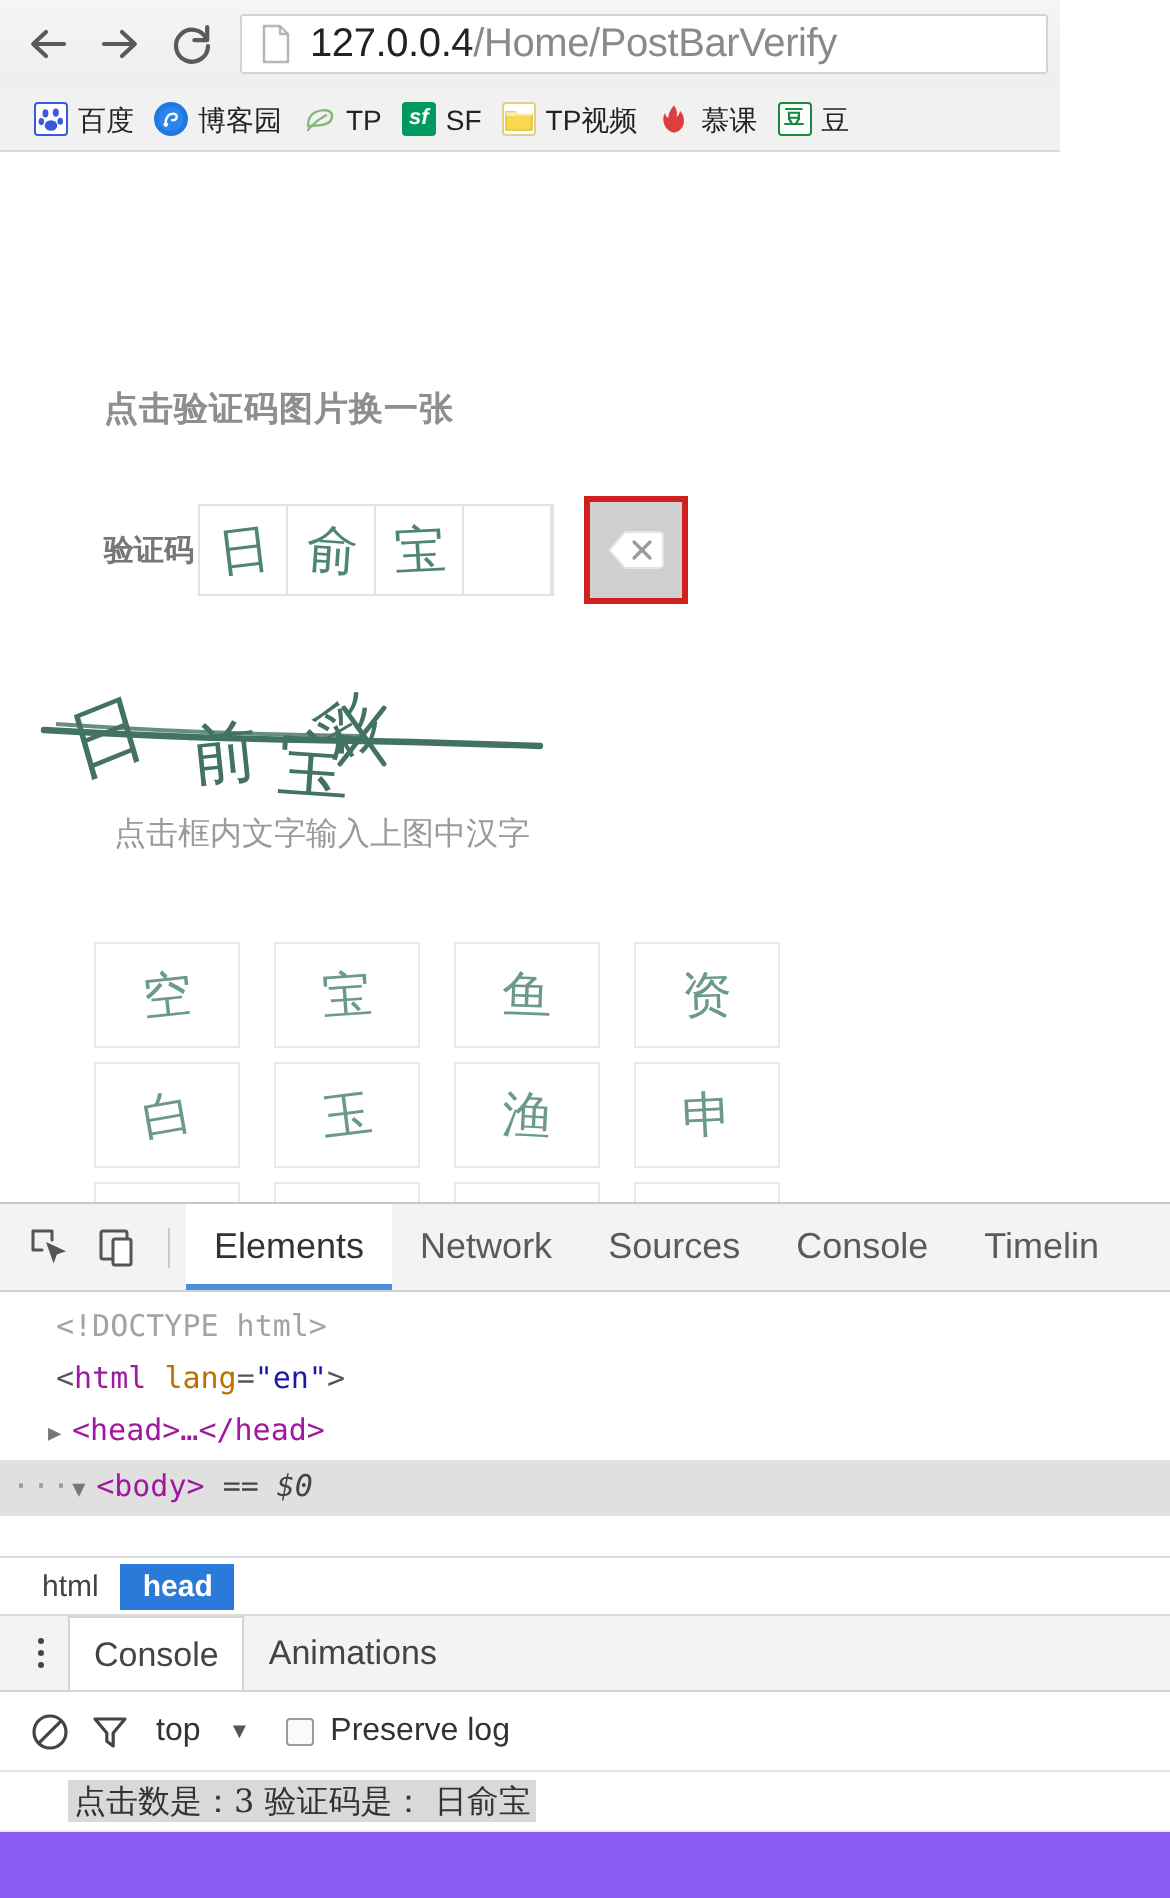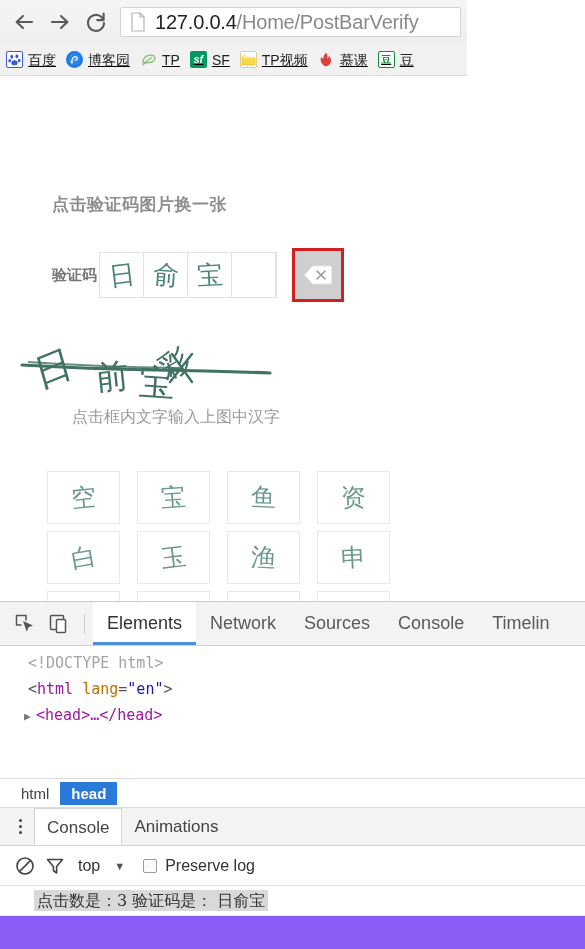--- a/index.html
+++ b/index.html
@@ -6,21 +6,21 @@
   html, body { margin:0; padding:0; }
   body {
     width: 585px; height: 949px;
     background: #ffffff;
     font-family: "Liberation Sans", "DejaVu Sans", sans-serif;
     overflow: hidden;
     position: relative;
   }
 
   
-  #browser-chrome { width:467px; background:#bef264; }
+  #browser-chrome { width:530px; background:#bef264; }
 
   #toolbar-row {
     height: 44px;
     display: flex;
     align-items: center;
     padding: 0 6px;
     background: linear-gradient(#f5f5f5,#eeeeee);
   }
   .nav-btn {
     width: 36px; height: 36px;
@@ -58,24 +58,23 @@
   #url-host { color: #222222; }
   #url-path { color: #8a8a8a; }
 
   
   #bookmarks-bar {
     height: 32px;
     background: #f1f1f1;
     border-bottom: 1px solid #d8d8d8;
     display: flex;
     align-items: center;
-    padding-left: 3px;
+    padding-left: 14px;
     overflow: hidden;
     white-space: nowrap;
-    text-decoration: underline;
   }
   .bookmark {
     display: flex;
     align-items: center;
     height: 26px;
     padding: 0 7px 0 3px;
     font-size: 14px;
     color: #222;
     cursor: pointer;
     flex: 0 0 auto;
@@ -180,21 +179,21 @@
     left: 20px; top: 262px;
     width: 255px; height: 68px;
     background: #ffffff;
     cursor: pointer;
     overflow: hidden;
   }
   #captcha-image svg { display:block; }
 
   #captcha-hint {
     position: absolute;
-    left: 72px; top: 331px;
+    left: 57px; top: 331px;
     font-size: 16px;
     color: #9a9a9a;
     font-family: "DejaVu Serif", "Liberation Serif", serif;
   }
 
   
   #char-grid {
     position: absolute;
     left: 47px; top: 395px;
     display: grid;
@@ -627,20 +626,24 @@
     <div class="dom-line">
       <span class="doctype">&lt;!DOCTYPE html&gt;</span>
     </div>
     <div class="dom-line">
       <span class="punc">&lt;</span><span class="tag">html</span>
       <span class="attr">lang</span><span class="punc">=</span><span class="val">"en"</span><span class="punc">&gt;</span>
     </div>
     <div class="dom-line" style="padding-left:24px;">
       <span class="tri">▶</span><span class="tag">&lt;head&gt;…&lt;/head&gt;</span>
     </div>
+    <div class="dom-line selected" style="padding-left:6px;">
+      <span class="dots">···</span><span class="tri">▼</span><span class="tag">&lt;body&gt;</span>
+      <span class="dollar">== $0</span>
+    </div>
   </div>
 
   <div id="dom-crumbs">
     <div class="crumb">html</div>
     <div class="crumb active">head</div>
   </div>
 
   <div id="drawer-tabbar">
     <div id="kebab-btn">
         <i></i>

